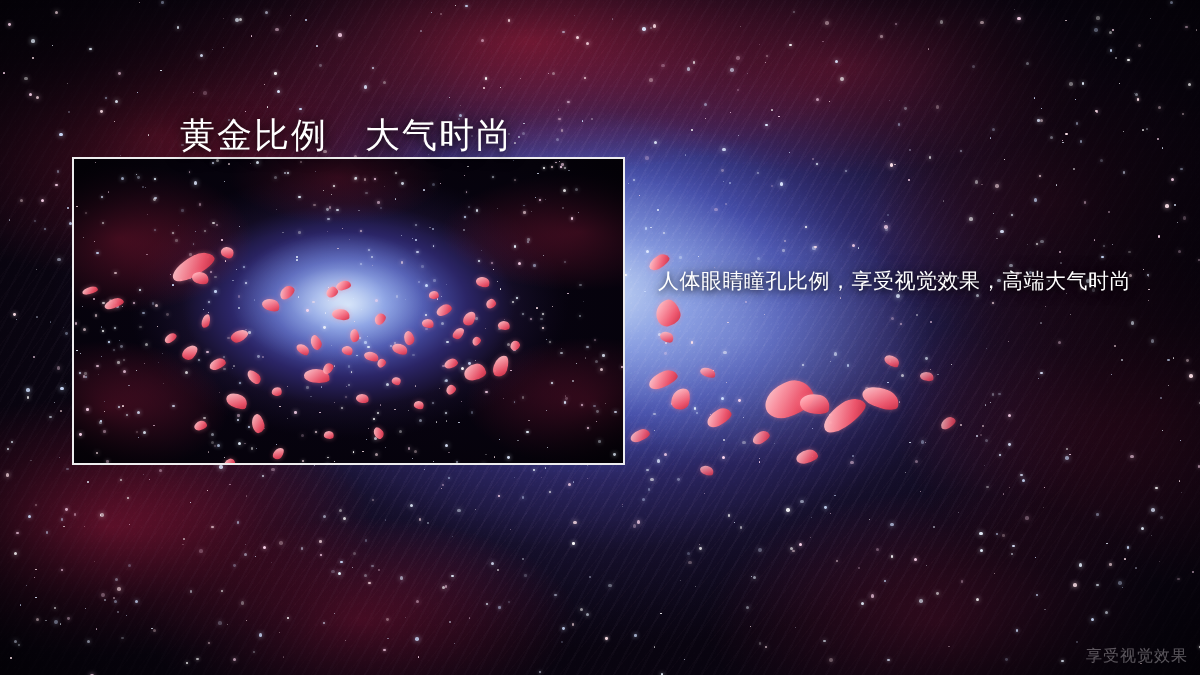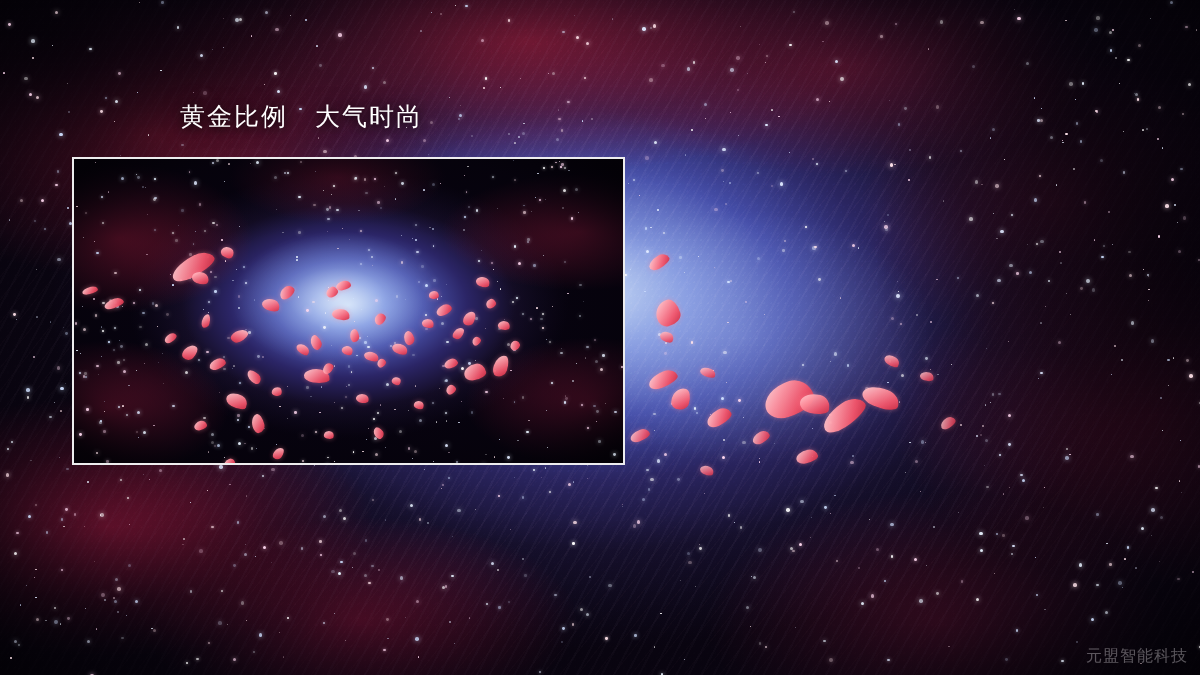--- a/index.html
+++ b/index.html
@@ -104,22 +104,22 @@
   
   .petal{
     position:absolute;
     border-radius:60% 40% 62% 38% / 58% 62% 38% 42%;
     background:linear-gradient(135deg,#ffd9dd 0%,#ff9aa6 32%,#f2566c 68%,#c8283f 100%);
     box-shadow:0 0 5px rgba(255,140,160,.45);
   }
 
   
   #title{
-    position:absolute;left:180px;top:100px;
-    font-size:25px;letter-spacing:2px;color:#ffffff;
+    position:absolute;left:180px;top:112px;
+    font-size:35px;letter-spacing:2px;color:#ffffff;
     text-shadow:0 2px 8px rgba(0,0,0,.75), 0 0 20px rgba(0,0,0,.5);
     white-space:pre;
   }
   #body-text{
     position:absolute;left:658px;top:262px;width:520px;
   }
   #body-text .line{
     font-size:21px;letter-spacing:.5px;color:#ffffff;line-height:38px;
     text-shadow:0 2px 7px rgba(0,0,0,.8), 0 0 16px rgba(0,0,0,.55);
     white-space:nowrap;
@@ -1544,16 +1544,17 @@
         <i class="petal" style="left:340px;top:242px;width:10px;height:8px;transform:rotate(24deg);opacity:0.95"></i>
         <i class="petal" style="left:300px;top:268px;width:9px;height:12px;transform:rotate(-38deg);opacity:0.95"></i>
         <i class="petal" style="left:250px;top:272px;width:10px;height:8px;transform:rotate(16deg);opacity:0.95"></i>
         <i class="petal" style="left:436px;top:182px;width:10px;height:9px;transform:rotate(-30deg);opacity:0.95"></i>
       </div>
   </div>
 
   <div id="title">黄金比例　大气时尚</div>
 
   <div id="body-text">
+    <div class="line">人体眼睛瞳孔比例，享受视觉效果，高端大气时尚</div>
   </div>
 
-  <div id="watermark">元盟智能科技</div>
+  <div id="watermark">享受视觉效果</div>
 </div>
 
 </body></html>

